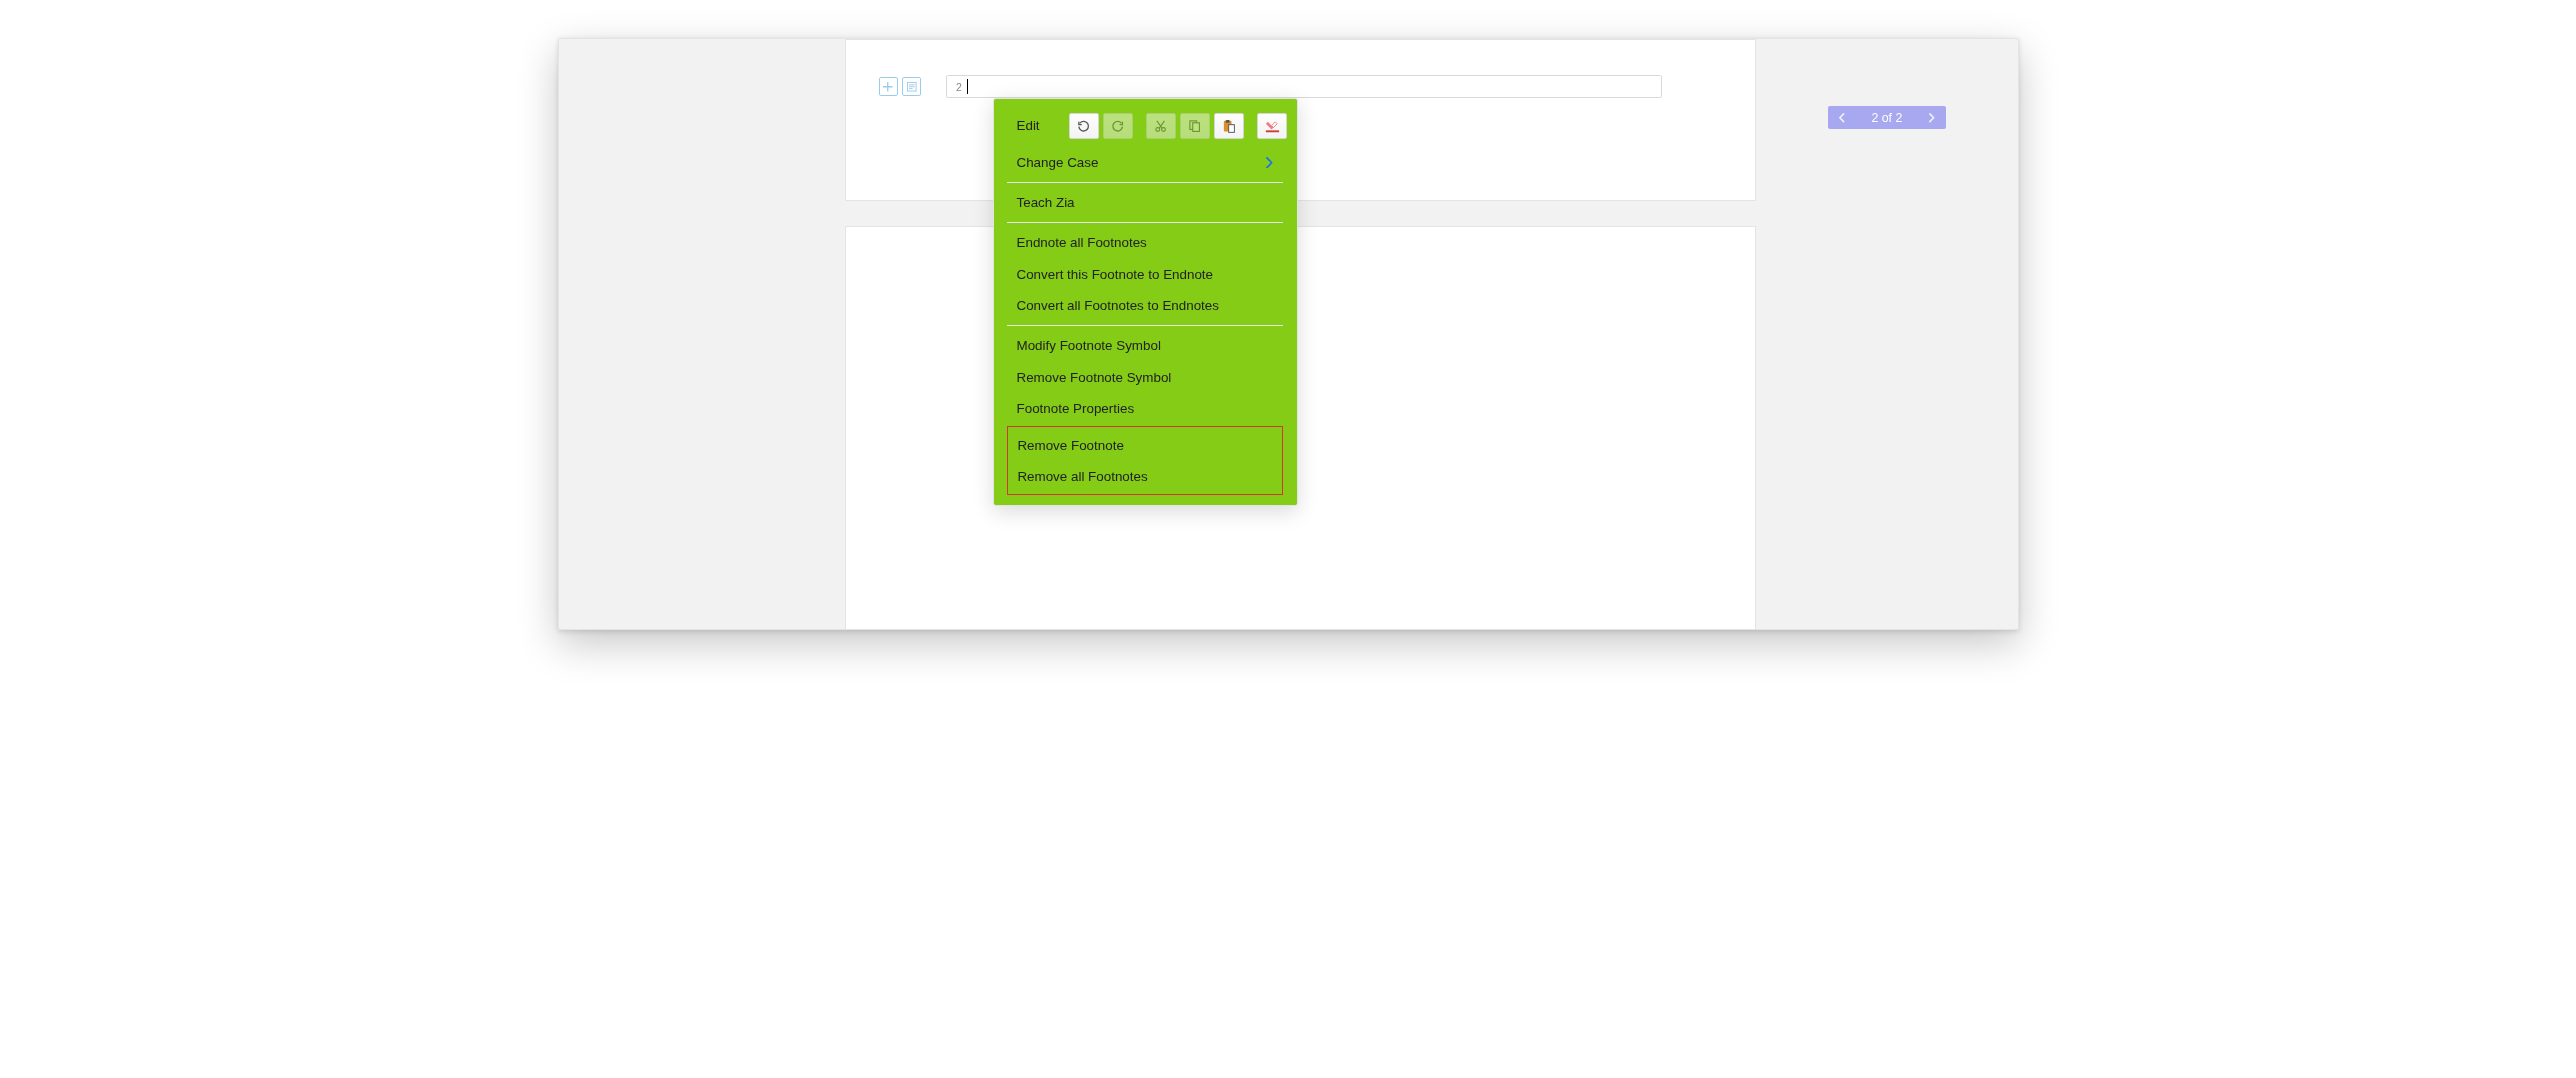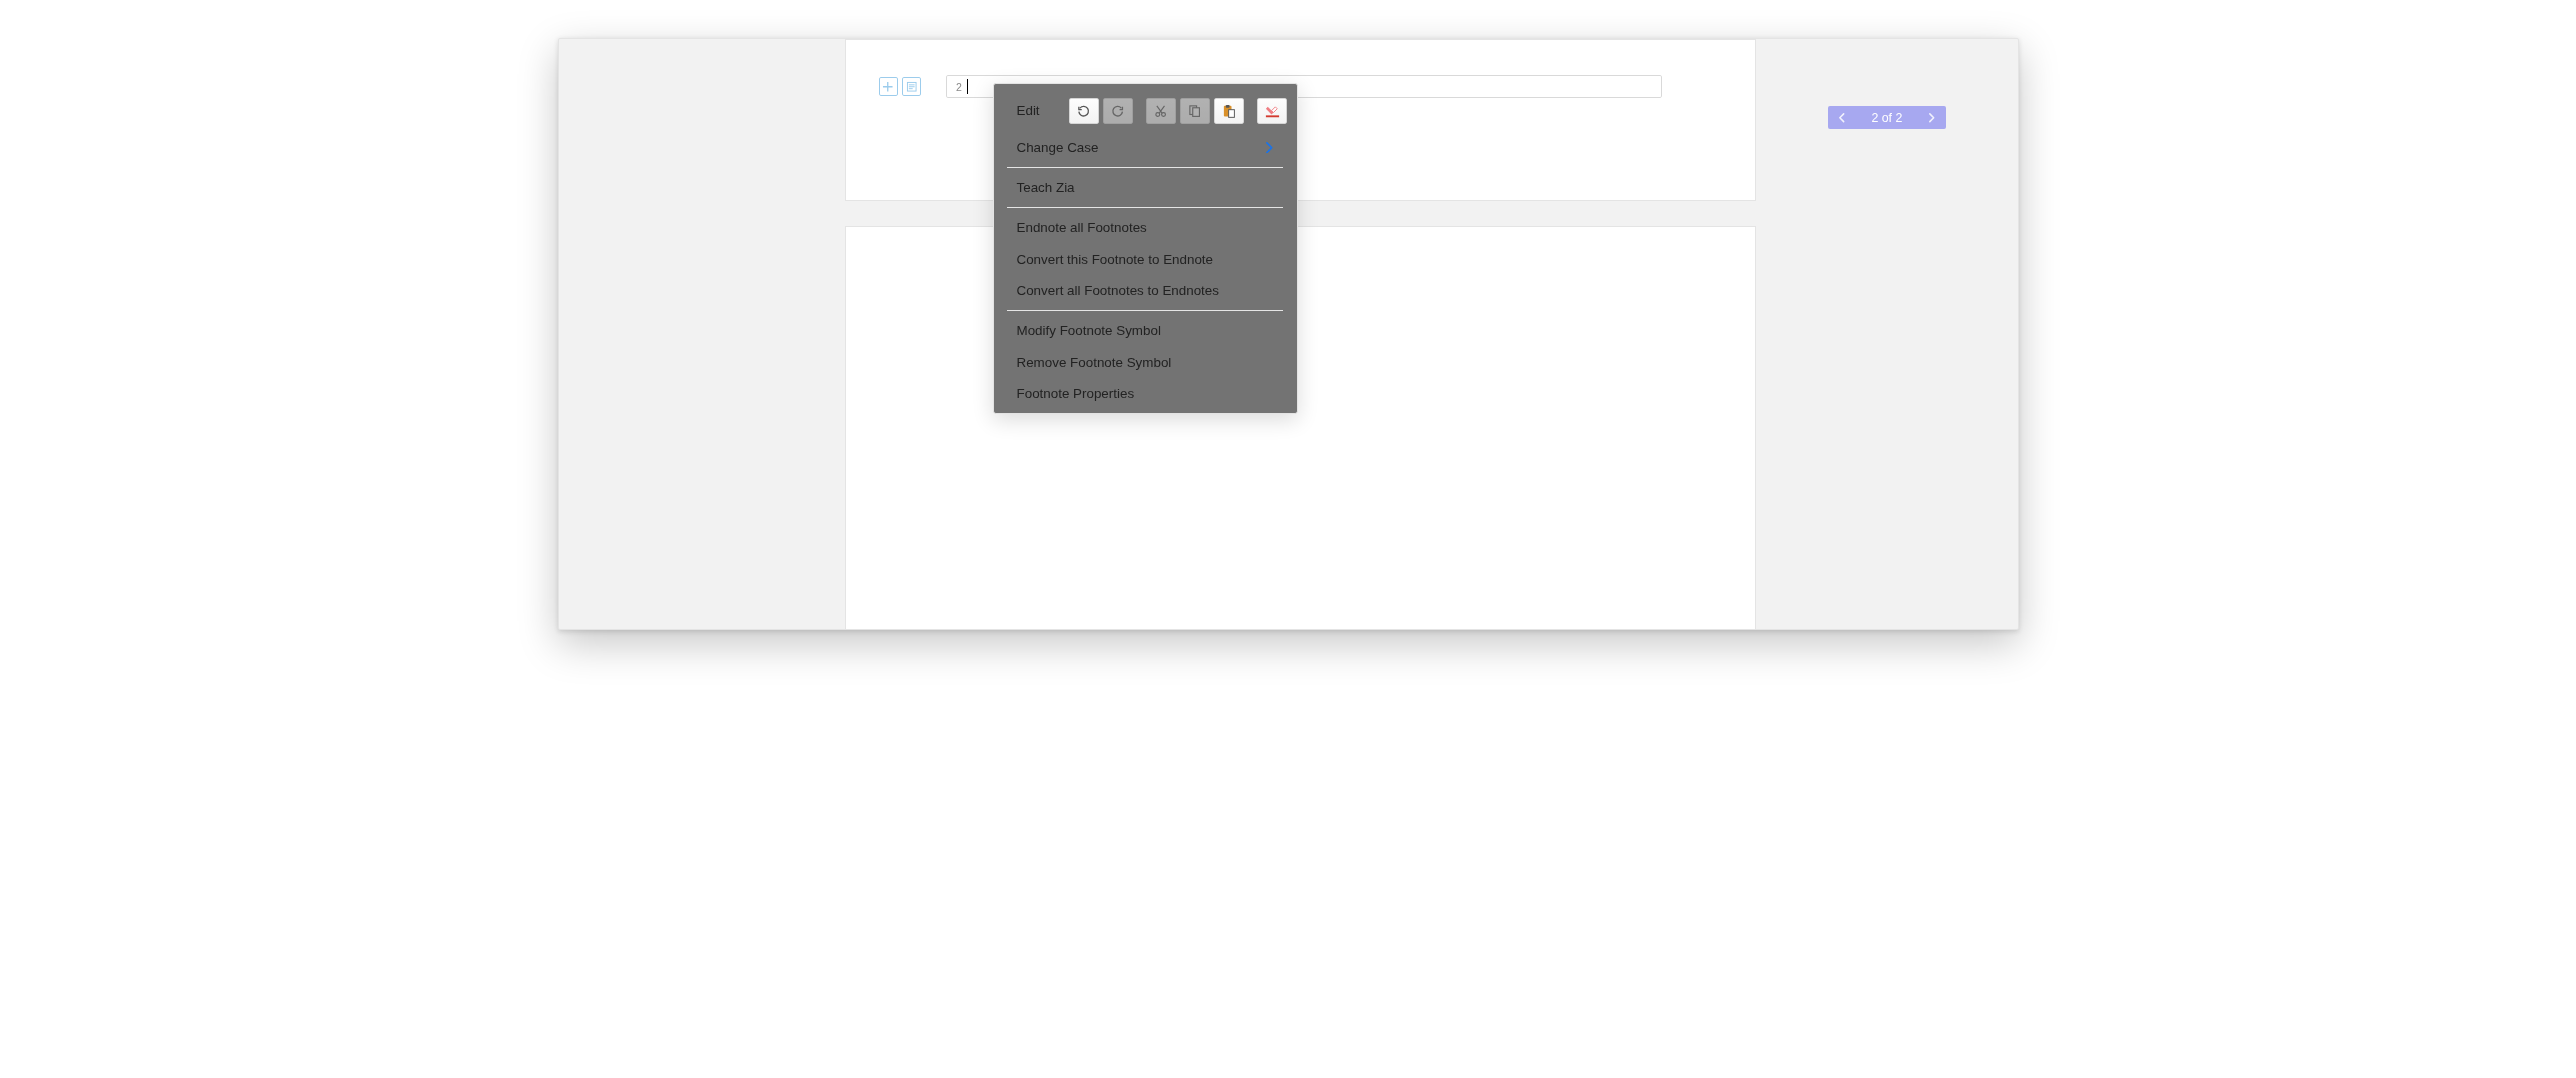--- a/index.html
+++ b/index.html
@@ -86,23 +86,23 @@
     align-items: center;
     padding: 0 7.6px;
     gap: 24px;
     border-radius: 1.9px;
   }
   .pager .arrow { opacity: 0.85; display:flex; align-items:center; }
 
   .context-menu {
     position: absolute;
     left: 434px;
-    top: 44px;
+    top: 59px;
     width: 305px;
-    background: #737373;
+    background: #84cc16;
     border: 1px solid #e3e3e3;
     border-radius: 2.9px;
     box-shadow: 0 5.7px 21px rgba(0,0,0,0.14);
     padding: 5.7px 0 3.8px 0;
     font-size: 13.4px;
     color: #222;
   }
   .menu-row {
     display: flex;
     align-items: center;
@@ -272,16 +272,24 @@
     <div class="menu-item">
       <span>Modify Footnote Symbol</span>
     </div>
     <div class="menu-item">
       <span>Remove Footnote Symbol</span>
     </div>
     <div class="menu-item">
       <span>Footnote Properties</span>
     </div>
 
+    <div class="highlight-box">
+      <div class="menu-item">
+        <span>Remove Footnote</span>
+      </div>
+      <div class="menu-item">
+        <span>Remove all Footnotes</span>
+      </div>
+    </div>
   </div>
 
 </div>
 
 
 </body></html>

